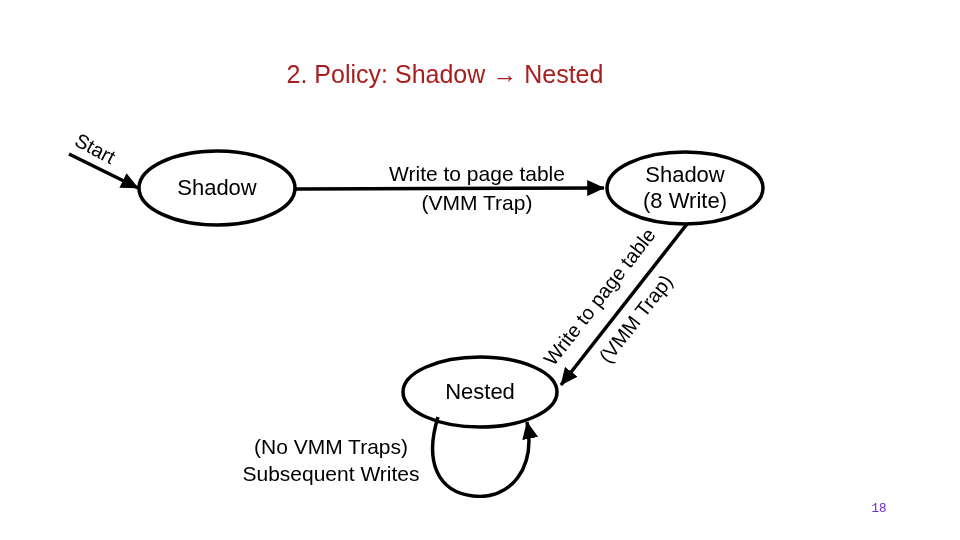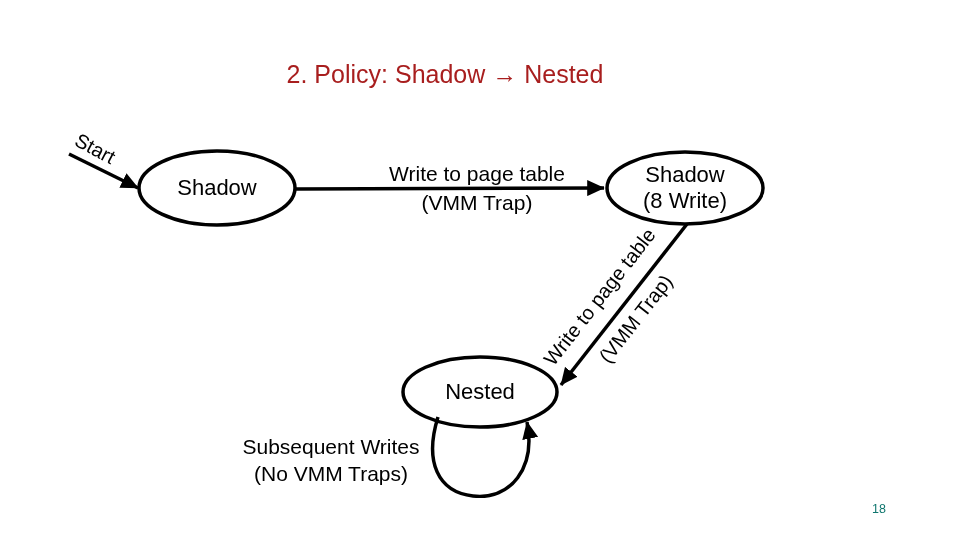--- a/index.html
+++ b/index.html
@@ -69,22 +69,23 @@
     left: 220px;
     top: 433px;
     width: 222px;
     line-height: 27px;
   }
   .page-number {
     left: 864px;
     top: 502px;
     width: 30px;
     font-size: 12.5px;
-    color: #0f766e;
+    color: #6d28d9;
     text-align: center;
+    font-family: Liberation Mono, monospace;
   }
 </style>
 </head>
 <body>
 
 <div class="slide">
 
   <div class="abs slide-title">2. Policy: Shadow → Nested</div>
 
   <svg class="abs diagram-svg" viewBox="0 0 960 540">
@@ -122,19 +123,19 @@
 
   <div class="abs edge-label h-edge-label-block">
     <div>Write to page table</div>
     <div>(VMM Trap)</div>
   </div>
 
   <div class="abs rotated-edge-label" style="left:600px; top:297px;">Write to page table</div>
   <div class="abs rotated-edge-label" style="left:636px; top:319px;">(VMM Trap)</div>
 
   <div class="abs edge-label loop-label-block">
+    <div>(No VMM Traps)</div>
     <div>Subsequent Writes</div>
-    <div>(No VMM Traps)</div>
   </div>
 
   <div class="abs page-number">18</div>
 
 </div>
 
 </body></html>

